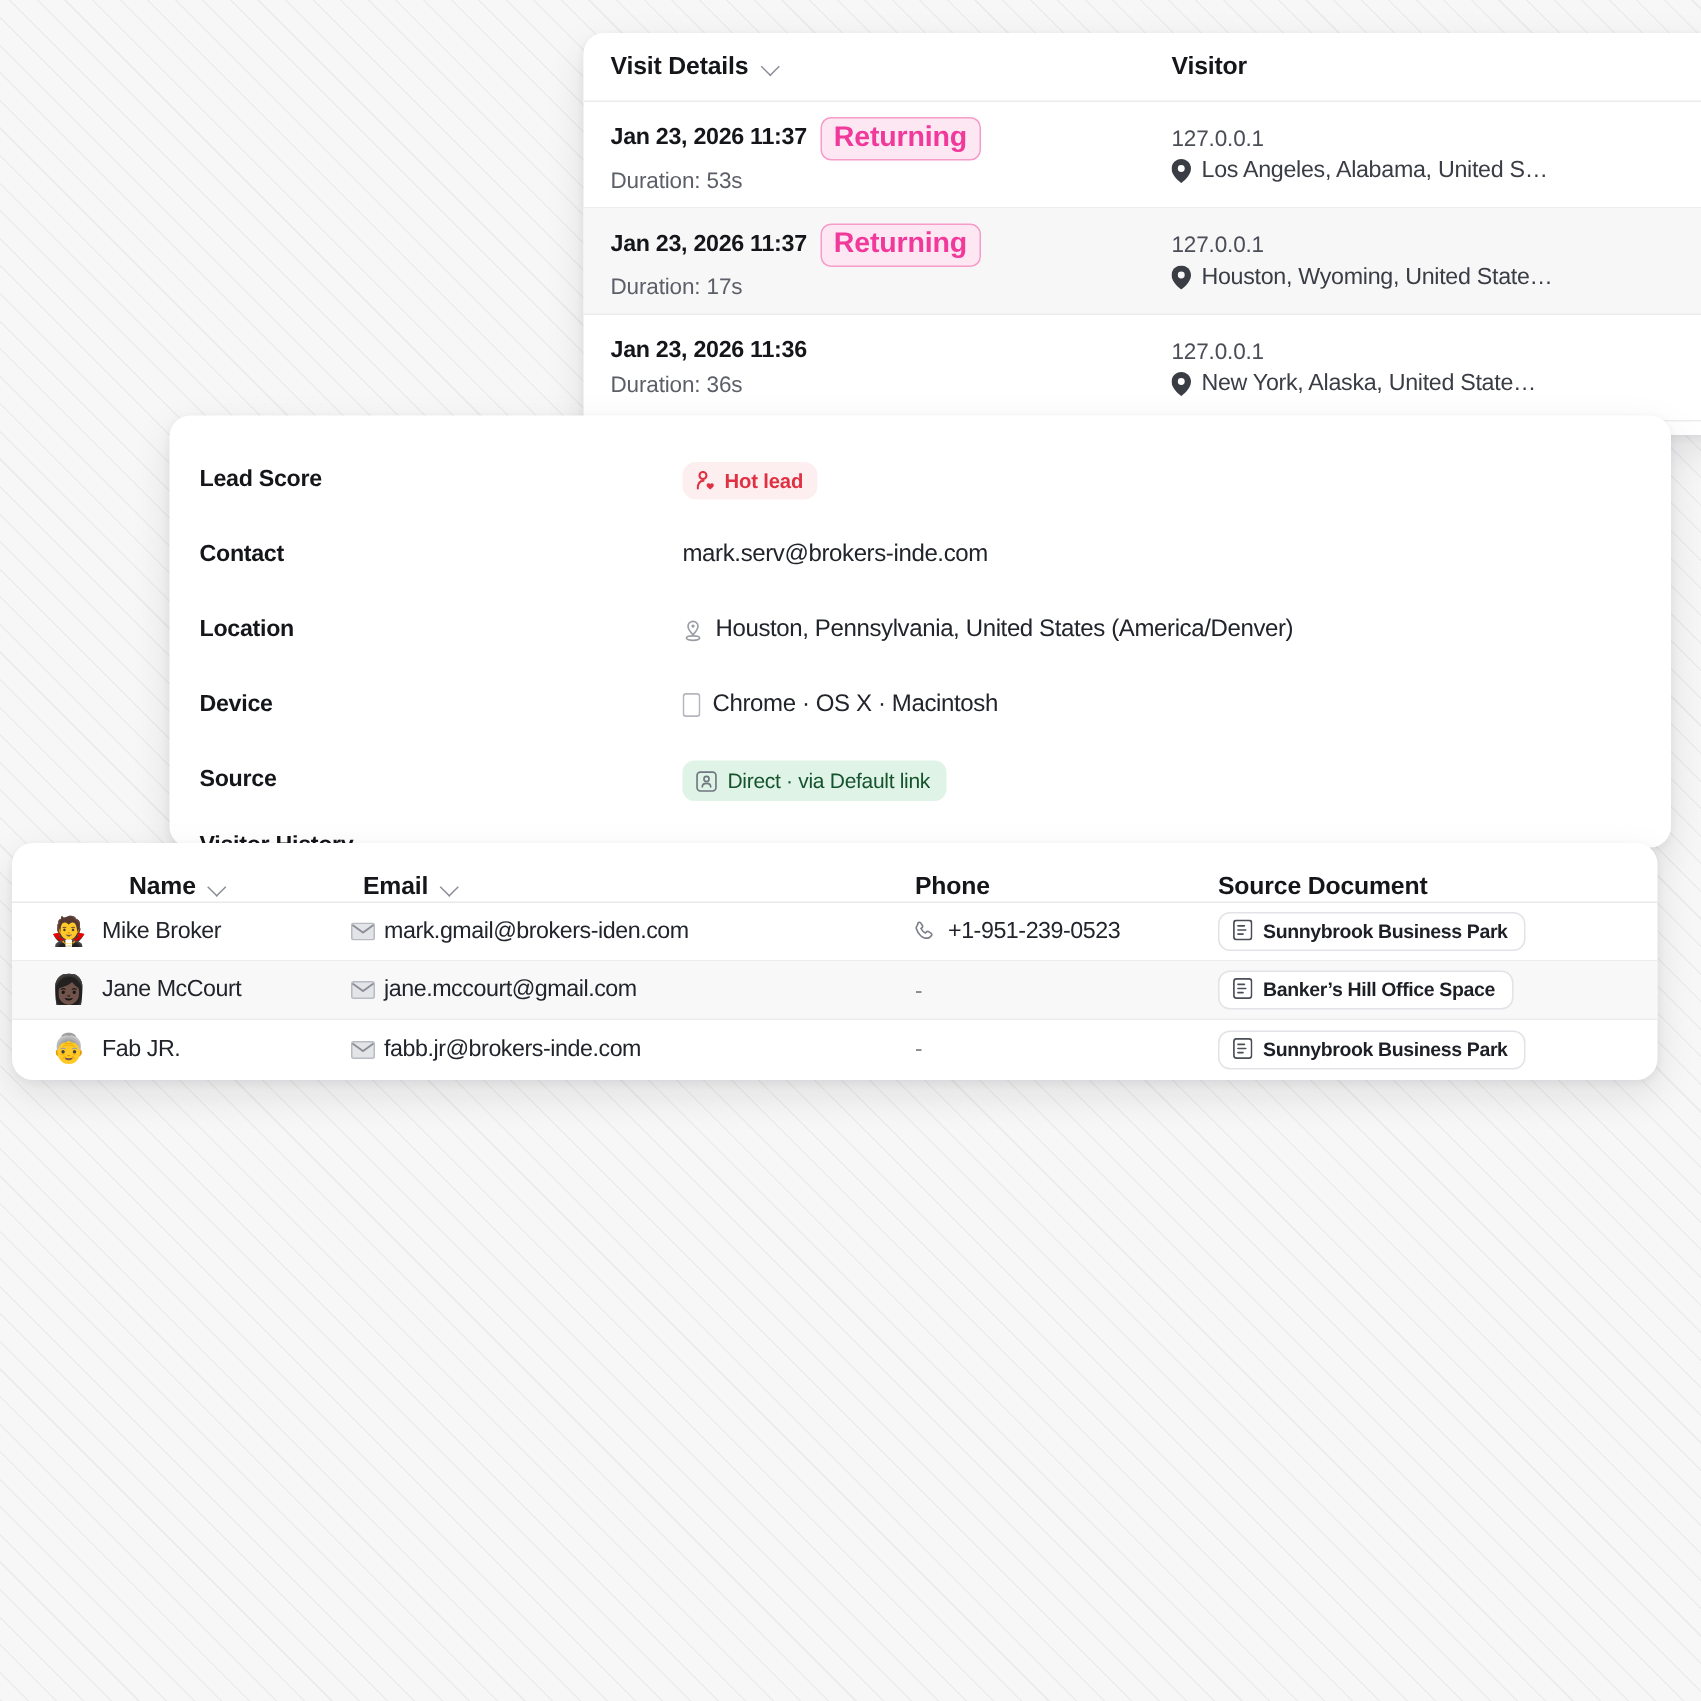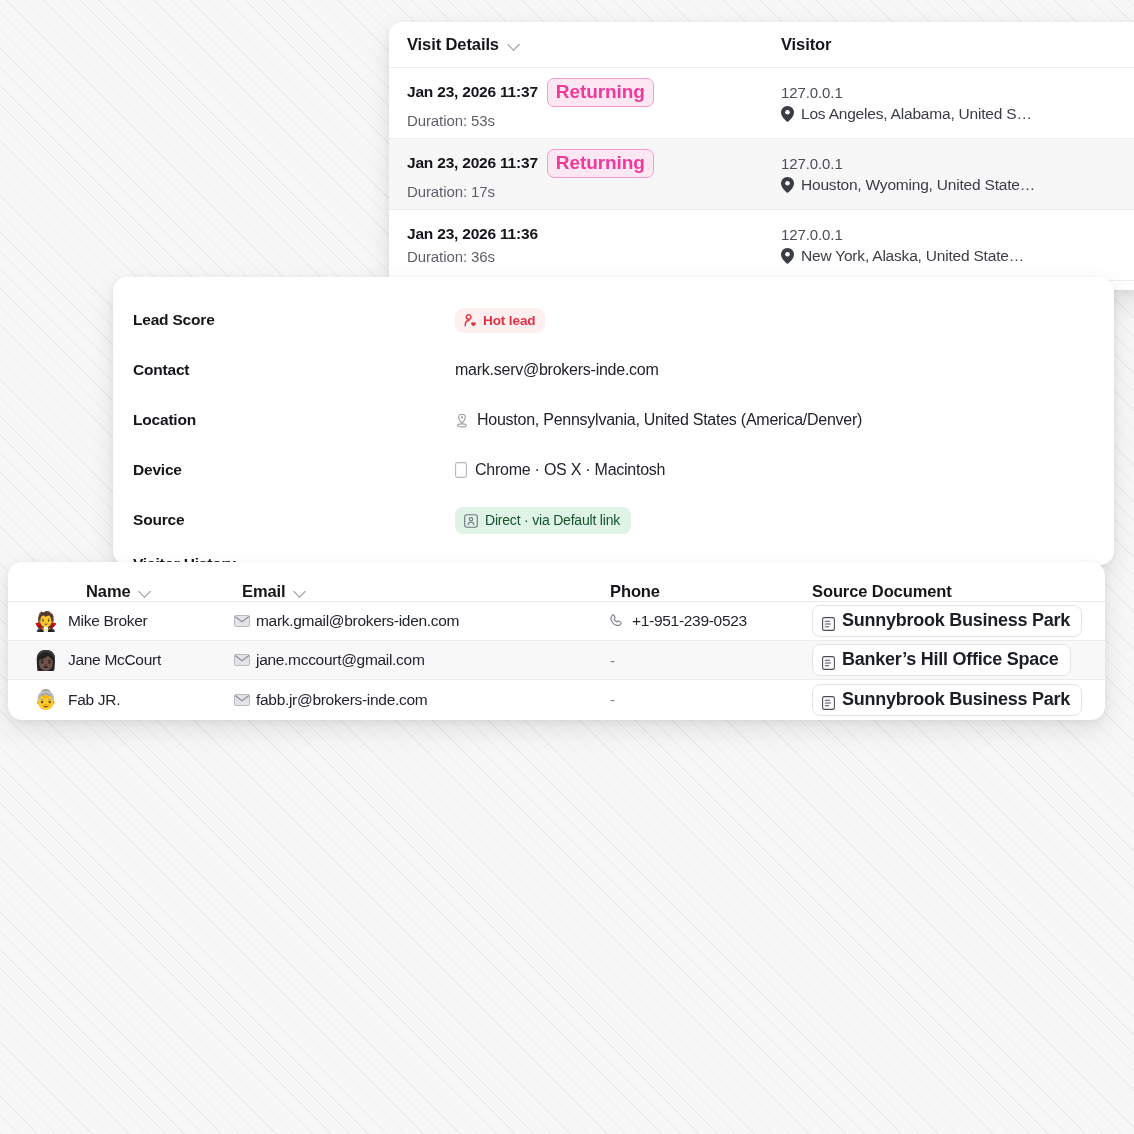--- a/index.html
+++ b/index.html
@@ -186,25 +186,25 @@
   .c-name   { width: 216px; padding-left: 26px; display:flex; align-items:center; gap: 12px; }
   .c-email  { width: 370px; padding-left: 10px; display:flex; align-items:center; gap: 6px; }
   .c-phone  { width: 200px; padding-left: 16px; display:flex; align-items:center; gap: 8px; }
   .c-doc    { flex: 1; padding-left: 18px; }
   .ct-head .c-name { gap: 8px; padding-left: 78px; }
   .ct-head .c-email { padding-left: 18px; gap: 8px; }
   .avatar { font-size: 19px; line-height: 1; width: 22px; text-align:center; }
   .cell-text { font-size: 15.5px; color: #22242b; letter-spacing: -0.3px; }
   .cell-dash { font-size: 15px; color: #80838c; }
   .doc-chip {
-    display: inline-flex; align-items: flex-end; gap: 7px;
+    display: inline-flex; align-items: flex-start; gap: 7px;
     border: 1px solid #e2e3e7;
     border-radius: 8px;
     padding: 4px 11px 5px 9px;
-    font-size: 18px;
+    font-size: 13px;
     font-weight: 600;
     color: #1d1f26;
     letter-spacing: -0.25px;
     background: #fff;
   }
   .mail-icon, .phone-icon, .doc-icon, .person-icon, .device-icon { flex: 0 0 auto; display:block; }
 </style>
 </head>
 <body>
 

